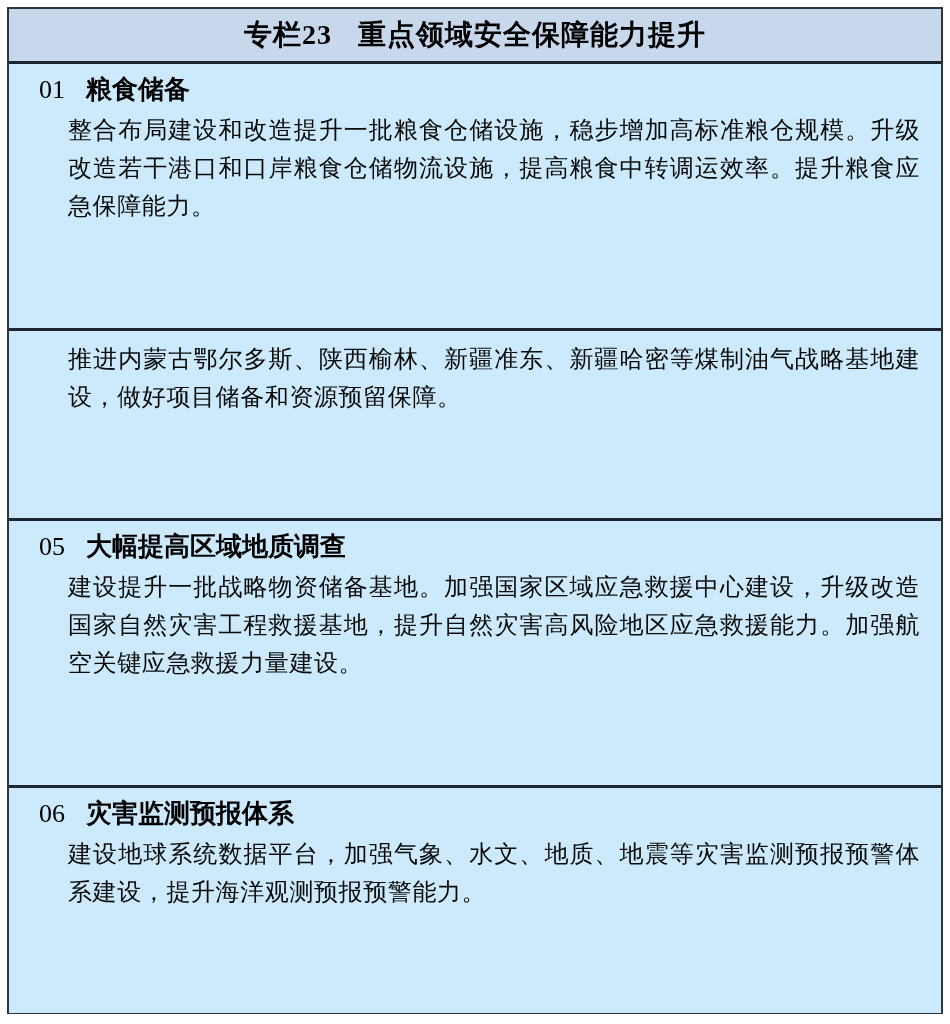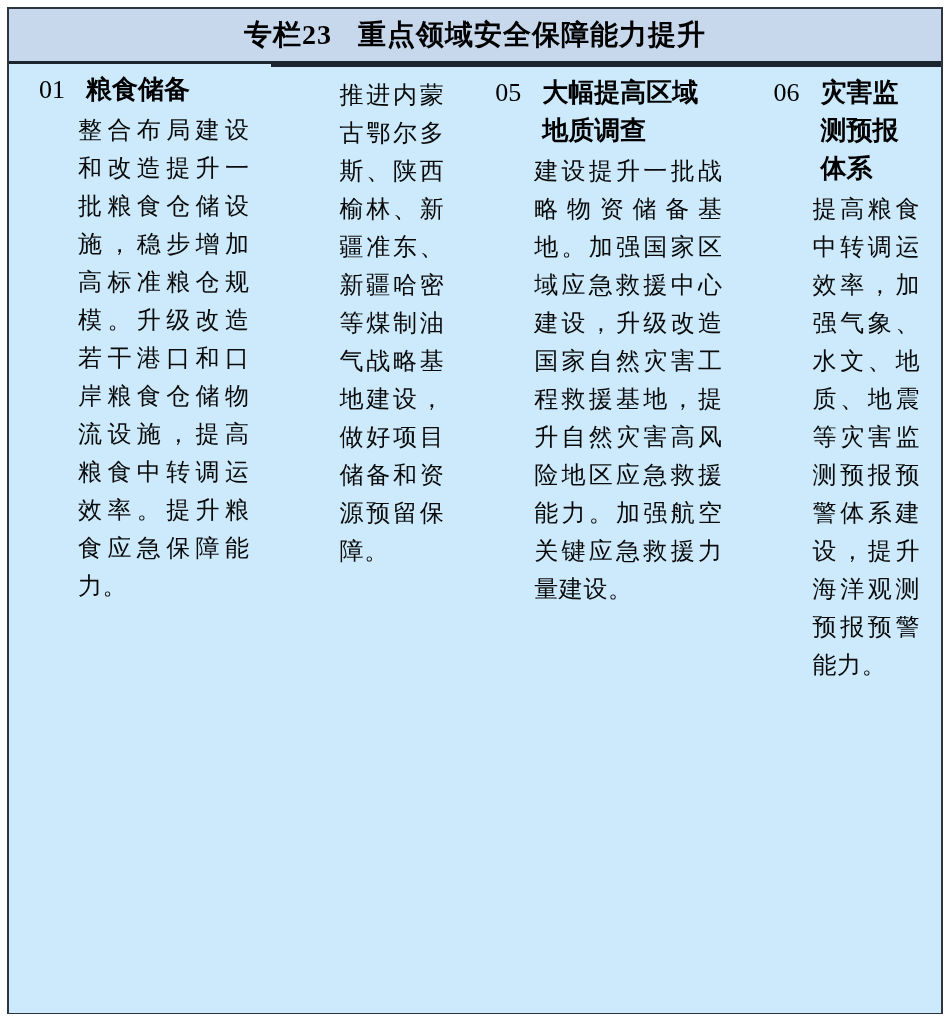--- a/index.html
+++ b/index.html
@@ -34,20 +34,21 @@
     justify-content: center;
     font-size: 28px;
     font-weight: bold;
     color: #000000;
     letter-spacing: 1px;
   }
   .panel-header .title-prefix { margin-right: 26px; }
   .sections {
     flex: 1 1 auto;
     display: flex;
+    flex-direction: column;
     background: #cceafb;
   }
   .section {
     box-sizing: border-box;
     background: #cceafb;
     padding: 7px 21px 9px 30px;
     flex: 1 1 auto;
   }
   .section + .section {
     border-top: 3px solid #1c2630;
@@ -62,21 +63,21 @@
   .section-num {
     width: 47px;
     flex: 0 0 47px;
     font-weight: normal;
     font-family: "Liberation Serif", "DejaVu Serif", serif;
   }
   .section-title {
     font-weight: bold;
   }
   .section-body {
-    margin-left: 39px;
+    margin-left: 29px;
     font-size: 24px;
     line-height: 38px;
     letter-spacing: 0.6px;
     color: #0a0a0a;
     text-align: justify;
     text-justify: inter-character;
     margin-top: 2px;
   }
 </style>
 </head>
@@ -112,18 +113,18 @@
           <span class="section-title">大幅提高区域地质调查</span>
         </div>
         <div class="section-body">建设提升一批战略物资储备基地。加强国家区域应急救援中心建设，升级改造国家自然灾害工程救援基地，提升自然灾害高风险地区应急救援能力。加强航空关键应急救援力量建设。</div>
       </div>
 
       <div class="section">
         <div class="section-head">
           <span class="section-num">06</span>
           <span class="section-title">灾害监测预报体系</span>
         </div>
-        <div class="section-body">提高粮食中转调运效率，加强气象、水文、地质、地震等灾害监测预报预警体系建设，提升海洋观测预报预警能力。</div>
+        <div class="section-body">建设地球系统数据平台，加强气象、水文、地质、地震等灾害监测预报预警体系建设，提升海洋观测预报预警能力。</div>
       </div>
 
     </div>
   </div>
 </div>
 
 </body></html>

